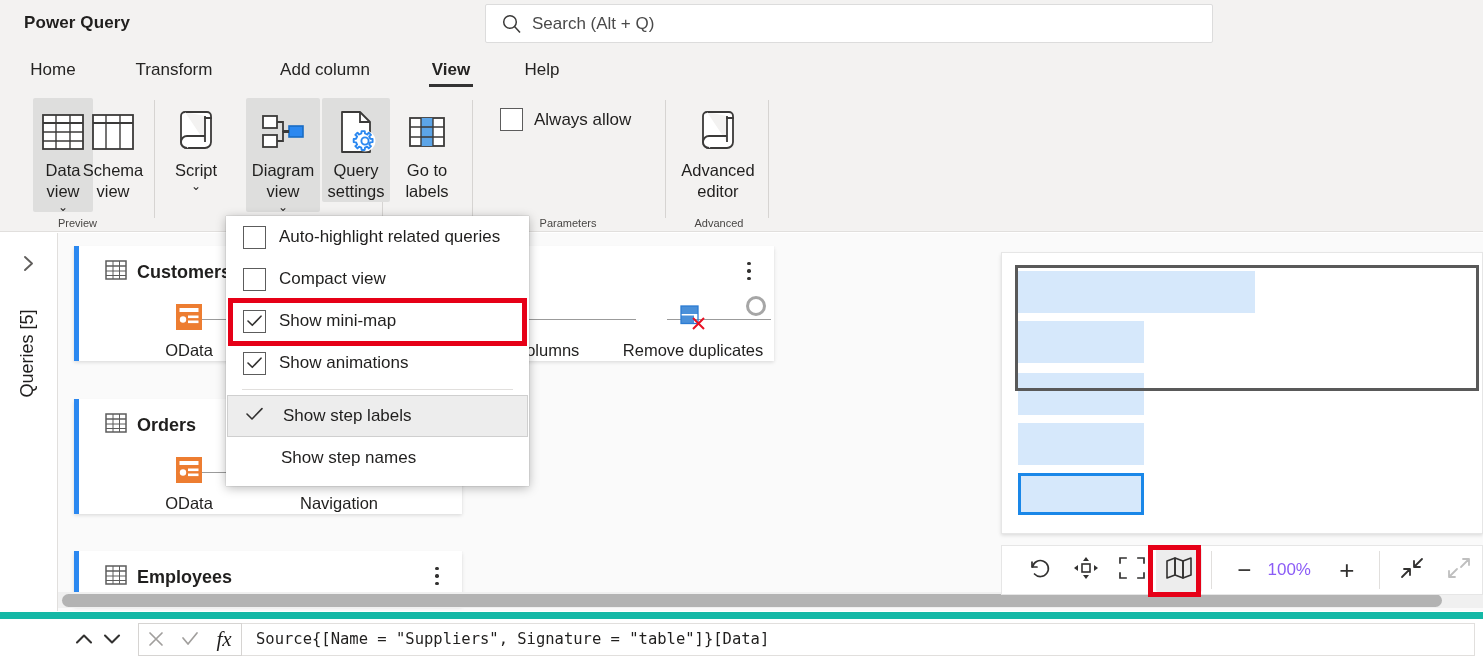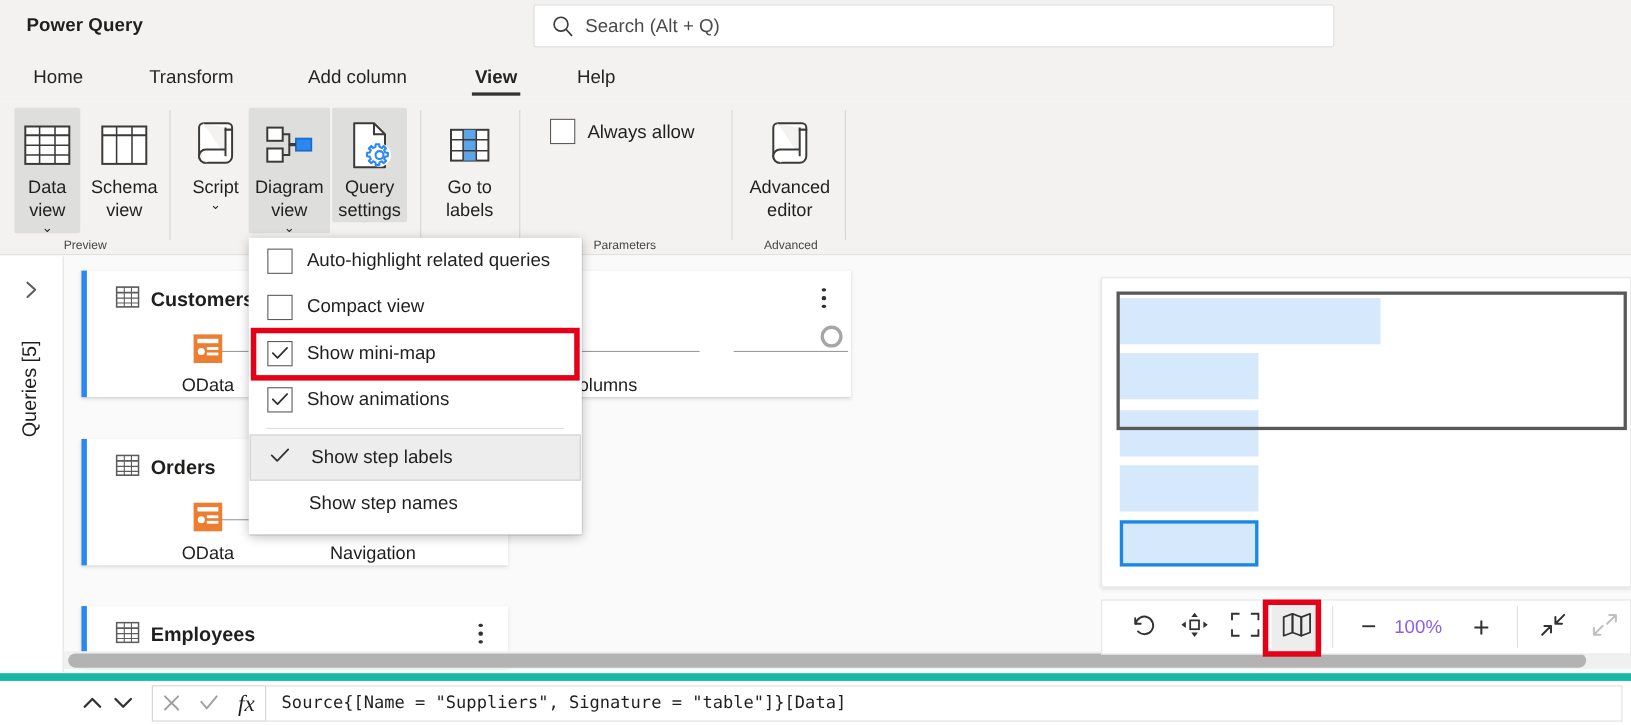--- a/index.html
+++ b/index.html
@@ -63,21 +63,21 @@
   }
   .rgroup .gsep {
     position: absolute; right: 0; top: 8px; width: 1px; height: 118px;
     background: #d6d4d2;
   }
   .rbtn {
     position: absolute; top: 6px;
     display: flex; flex-direction: column; align-items: center;
     padding-top: 6px; cursor: default; border-radius: 2px;
   }
-  .rbtn.sel { background: #dededd; }
+  .rbtn.sel { background: #dededd; margin-left: 20px; }
   .rbtn .ic { height: 56px; display: flex; align-items: center; justify-content: center; }
   .rbtn .lbl {
     font-size: 16.5px; color: #201f1e; line-height: 21px; text-align: center;
     white-space: pre-line;
   }
   .chev { font-size: 12px; line-height: 10px; }
 
   .checkrow {
     position: absolute; display: flex; align-items: center; cursor: default;
   }
@@ -446,20 +446,31 @@
           <span class="sic">
             <svg width="28" height="26" viewBox="0 0 28 26">
               <rect x="2" y="3" width="22" height="18" fill="#cfe4f7" stroke="#4a90d9" stroke-width="1.5"></rect>
               <line x1="9" y1="3" x2="9" y2="21" stroke="#4a90d9" stroke-width="1.3"></line>
               <path d="M16 12 l9 9 M25 12 l-9 9" stroke="#e81123" stroke-width="2"></path>
             </svg>
           </span>
           <span class="slbl">Removed columns</span>
         </div>
 
+        <div class="step" style="left:545px;top:55px;width:148px;">
+          <span class="sic">
+            <svg width="30" height="28" viewBox="0 0 30 28">
+              <rect x="3" y="3" width="17" height="8" fill="#4a90d9"></rect>
+              <rect x="3" y="12.5" width="13" height="8" fill="#4a90d9"></rect>
+              <rect x="3" y="3" width="17" height="17.5" fill="none" stroke="#2b7cd3" stroke-width="1.3"></rect>
+              <path d="M15 15 l11 11 M26 15 l-11 11" stroke="#e81123" stroke-width="2"></path>
+            </svg>
+          </span>
+          <span class="slbl">Remove duplicates</span>
+        </div>
       </div>
       <div class="endnode" style="left:688px;top:63px;"></div>
 
       <div class="card" style="left:16px;top:166px;width:388px;height:115px;">
         <div class="accent"></div>
         <div class="ctitle">
           <span>
             <svg width="22" height="20" viewBox="0 0 22 20">
               <rect x="1" y="1" width="20" height="18" fill="#fff" stroke="#5c5c5c" stroke-width="1.5"></rect>
               <line x1="1" y1="6" x2="21" y2="6" stroke="#5c5c5c" stroke-width="1.5"></line>

